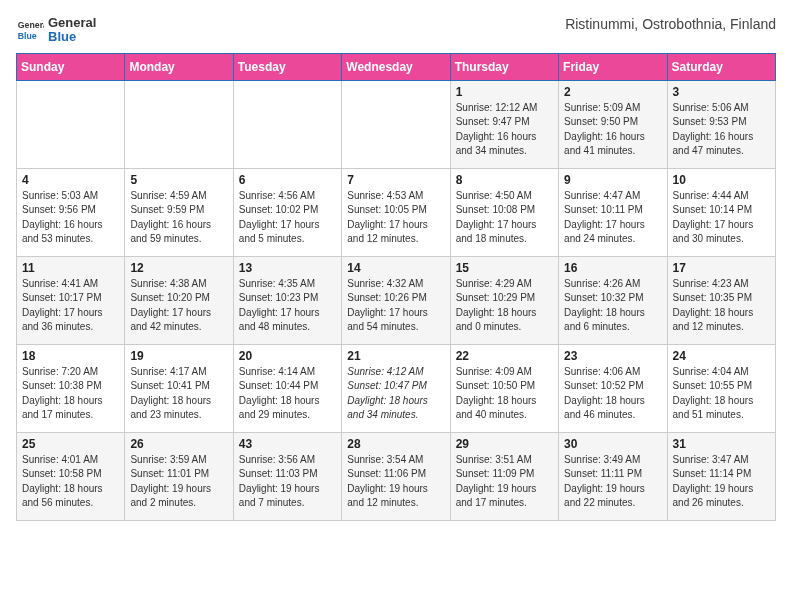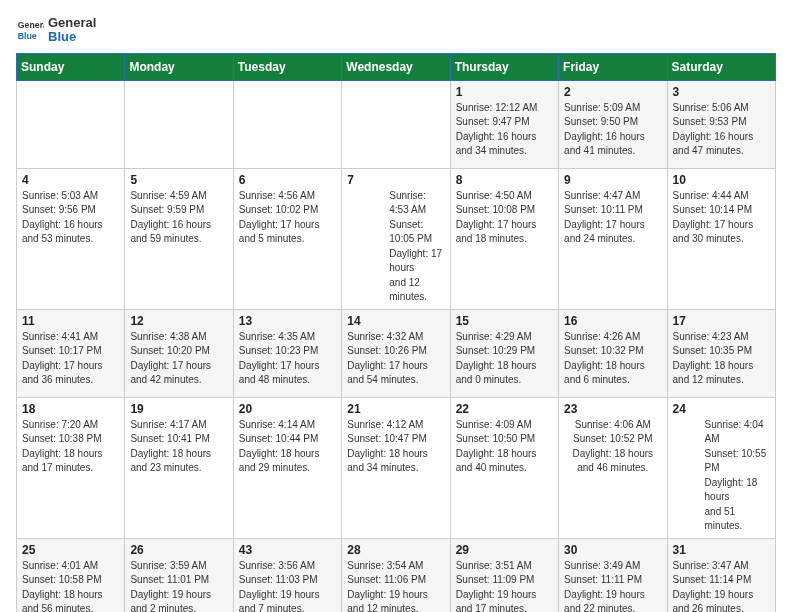--- a/index.html
+++ b/index.html
@@ -36,21 +36,21 @@
     .subtitle {
       font-size: 14px;
       color: #444;
     }
     table {
       width: 100%;
       border-collapse: collapse;
       table-layout: fixed;
     }
     thead tr th {
-      background-color: #15803d;
+      background-color: #ec4899;
       color: #fff;
       font-size: 12px;
       font-weight: bold;
       padding: 6px 4px;
       text-align: left;
       border: 1px solid #2a6db5;
     }
     tbody tr td {
       border: 1px solid #ccc;
       vertical-align: top;
@@ -87,20 +87,21 @@
       <text x="2" y="26" font-size="10" font-weight="bold" fill="#1a6bba">Blue</text>
       <polygon points="26,4 32,10 28,6" fill="#1a6bba"></polygon>
       <polygon points="28,4 34,8 30,5" fill="#4a9fd4"></polygon>
     </svg>
     <div>
       <div style="font-size:13px;font-weight:bold;color:#333;line-height:1.1;">General</div>
       <div style="font-size:13px;font-weight:bold;color:#1a6bba;line-height:1.1;">Blue</div>
     </div>
   </div>
   <div class="title-area">
+    <div class="subtitle">Ristinummi, Ostrobothnia, Finland</div>
   </div>
 </div>
 
 <table>
   <thead>
     <tr>
     <th>Sunday</th>
         <th>Monday</th>
         <th>Tuesday</th>
         <th>Wednesday</th>
@@ -154,21 +155,21 @@
         </td>
         <td>
           <div class="day-number">6</div>
           <div class="day-info" style="white-space: pre-line;">Sunrise: 4:56 AM
 Sunset: 10:02 PM
 Daylight: 17 hours
 and 5 minutes.</div>
         </td>
         <td>
           <div class="day-number">7</div>
-          <div class="day-info" style="white-space: pre-line; margin-left: 42px;">Sunrise: 4:53 AM
+          <div class="day-info" style="white-space: pre-line;">Sunrise: 4:53 AM
 Sunset: 10:05 PM
 Daylight: 17 hours
 and 12 minutes.</div>
         </td>
         <td>
           <div class="day-number">8</div>
           <div class="day-info" style="white-space: pre-line;">Sunrise: 4:50 AM
 Sunset: 10:08 PM
 Daylight: 17 hours
 and 18 minutes.</div>
@@ -256,42 +257,42 @@
         </td>
         <td>
           <div class="day-number">20</div>
           <div class="day-info" style="white-space: pre-line;">Sunrise: 4:14 AM
 Sunset: 10:44 PM
 Daylight: 18 hours
 and 29 minutes.</div>
         </td>
         <td>
           <div class="day-number">21</div>
-          <div class="day-info" style="white-space: pre-line;">Sunrise: 4:12 AM
+          <div class="day-info" style="white-space: pre-line; font-style: italic;">Sunrise: 4:12 AM
 Sunset: 10:47 PM
 Daylight: 18 hours
 and 34 minutes.</div>
         </td>
         <td>
           <div class="day-number">22</div>
           <div class="day-info" style="white-space: pre-line;">Sunrise: 4:09 AM
 Sunset: 10:50 PM
 Daylight: 18 hours
 and 40 minutes.</div>
         </td>
         <td>
           <div class="day-number">23</div>
-          <div class="day-info" style="white-space: pre-line; text-align: center;">Sunrise: 4:06 AM
+          <div class="day-info" style="white-space: pre-line;">Sunrise: 4:06 AM
 Sunset: 10:52 PM
 Daylight: 18 hours
 and 46 minutes.</div>
         </td>
         <td>
           <div class="day-number">24</div>
-          <div class="day-info" style="white-space: pre-line; margin-left: 32px;">Sunrise: 4:04 AM
+          <div class="day-info" style="white-space: pre-line;">Sunrise: 4:04 AM
 Sunset: 10:55 PM
 Daylight: 18 hours
 and 51 minutes.</div>
         </td>
       </tr>
       <tr>
         <td>
           <div class="day-number">25</div>
           <div class="day-info" style="white-space: pre-line;">Sunrise: 4:01 AM
 Sunset: 10:58 PM

